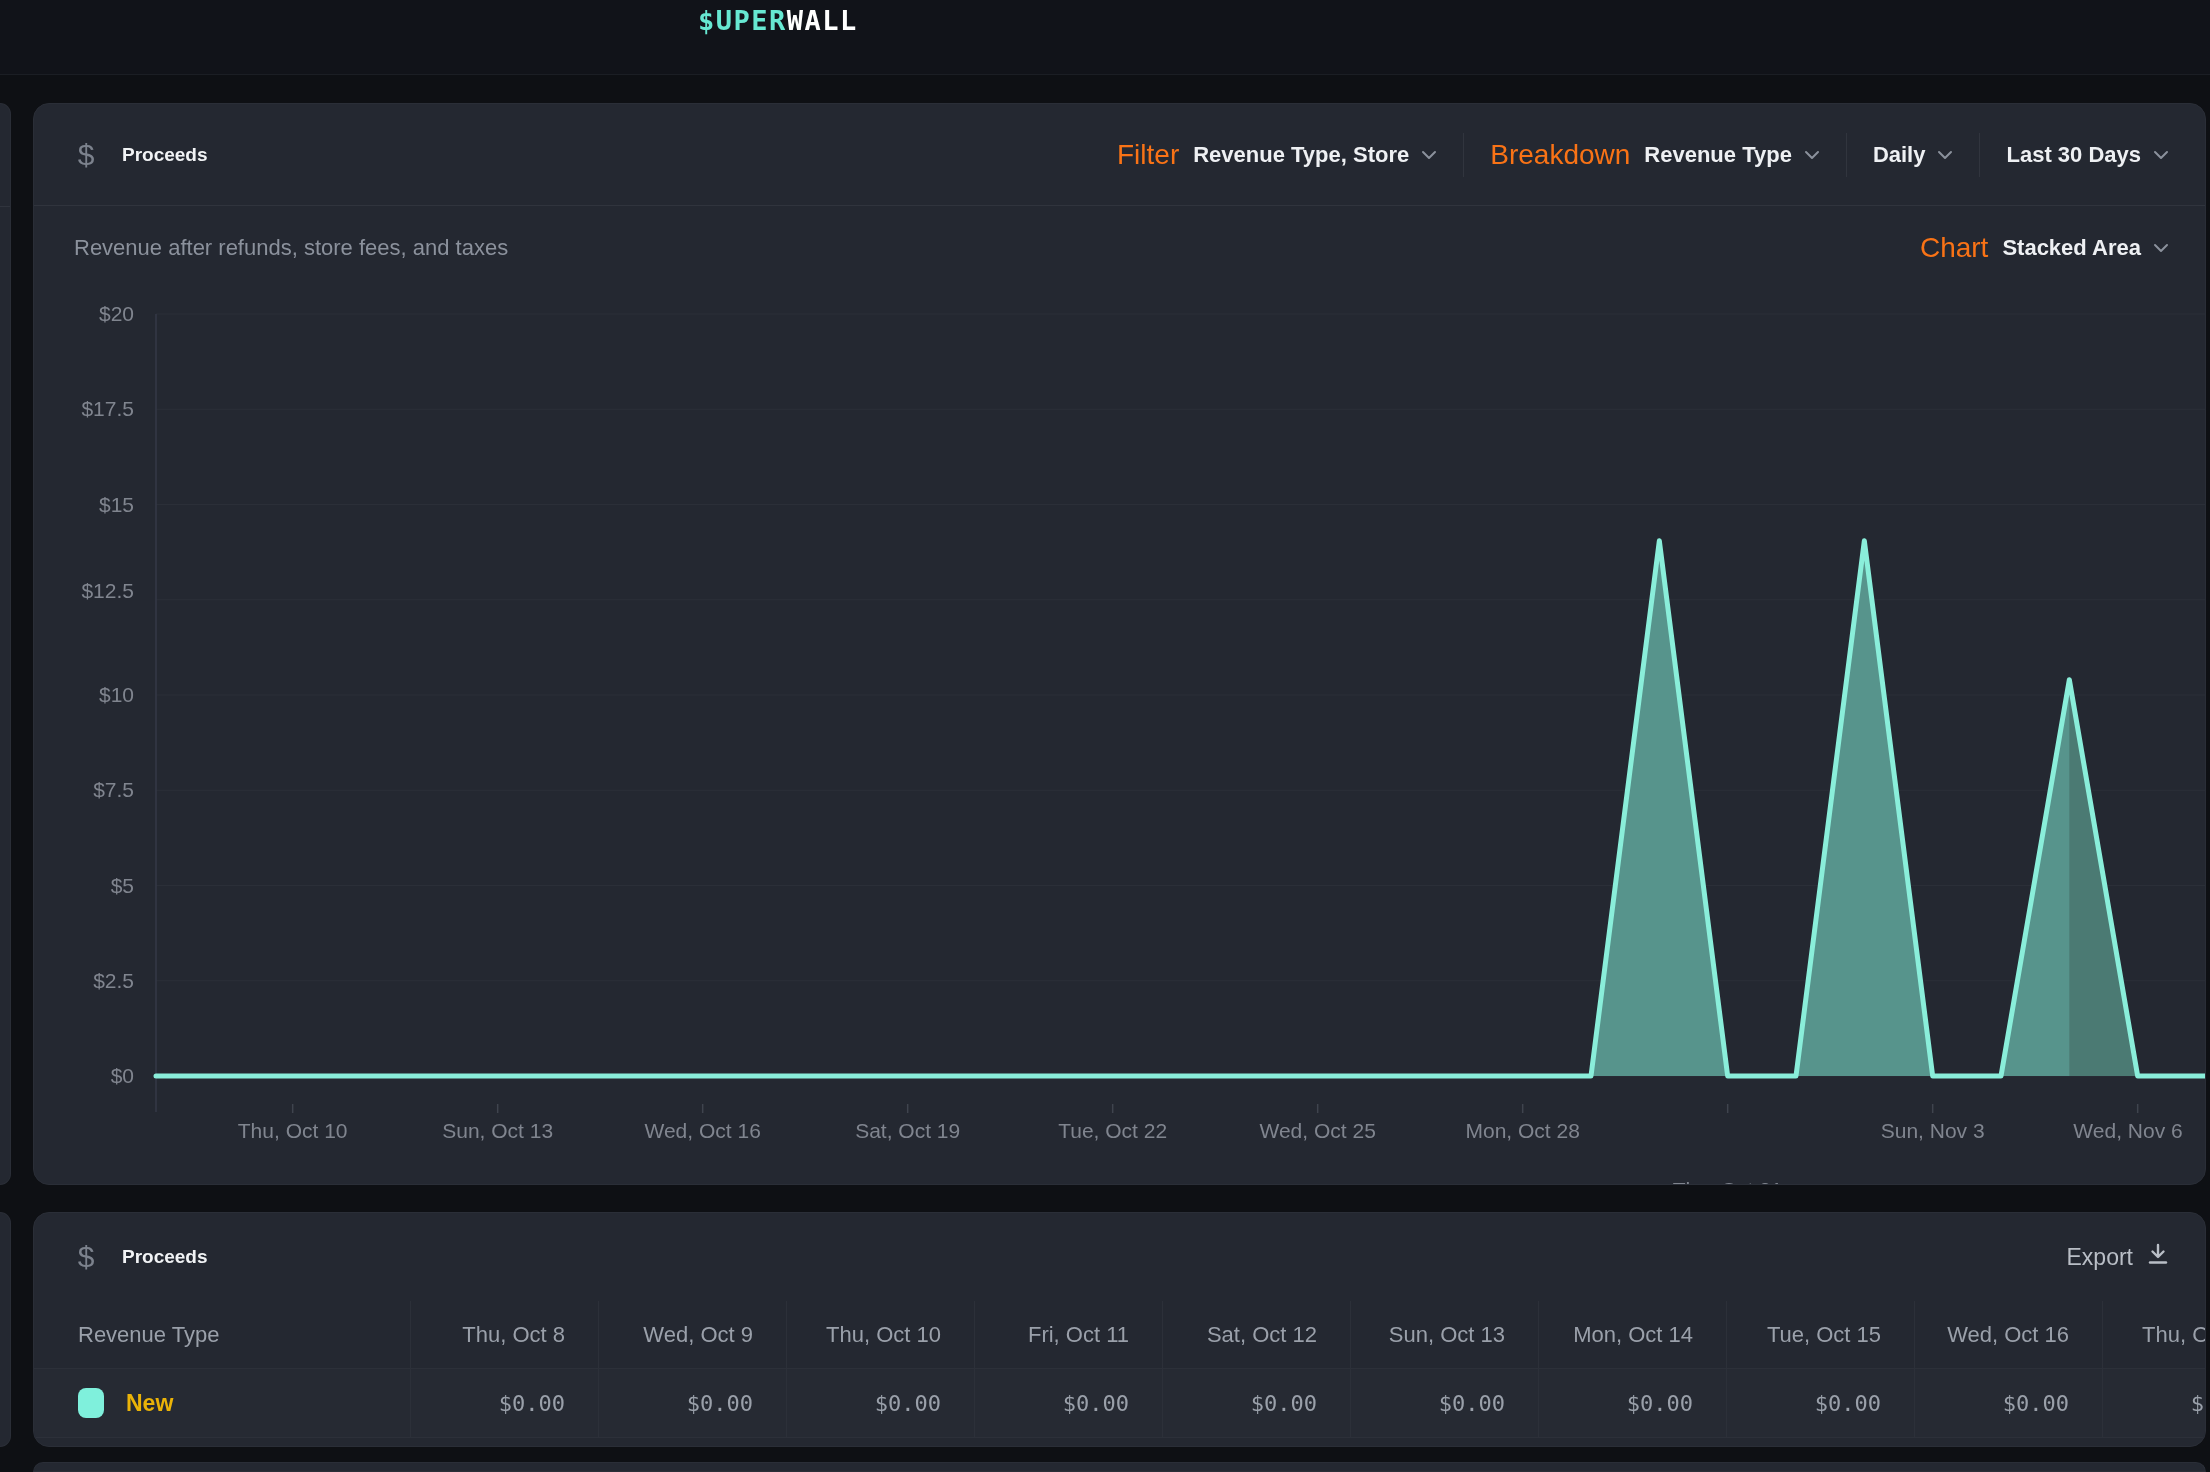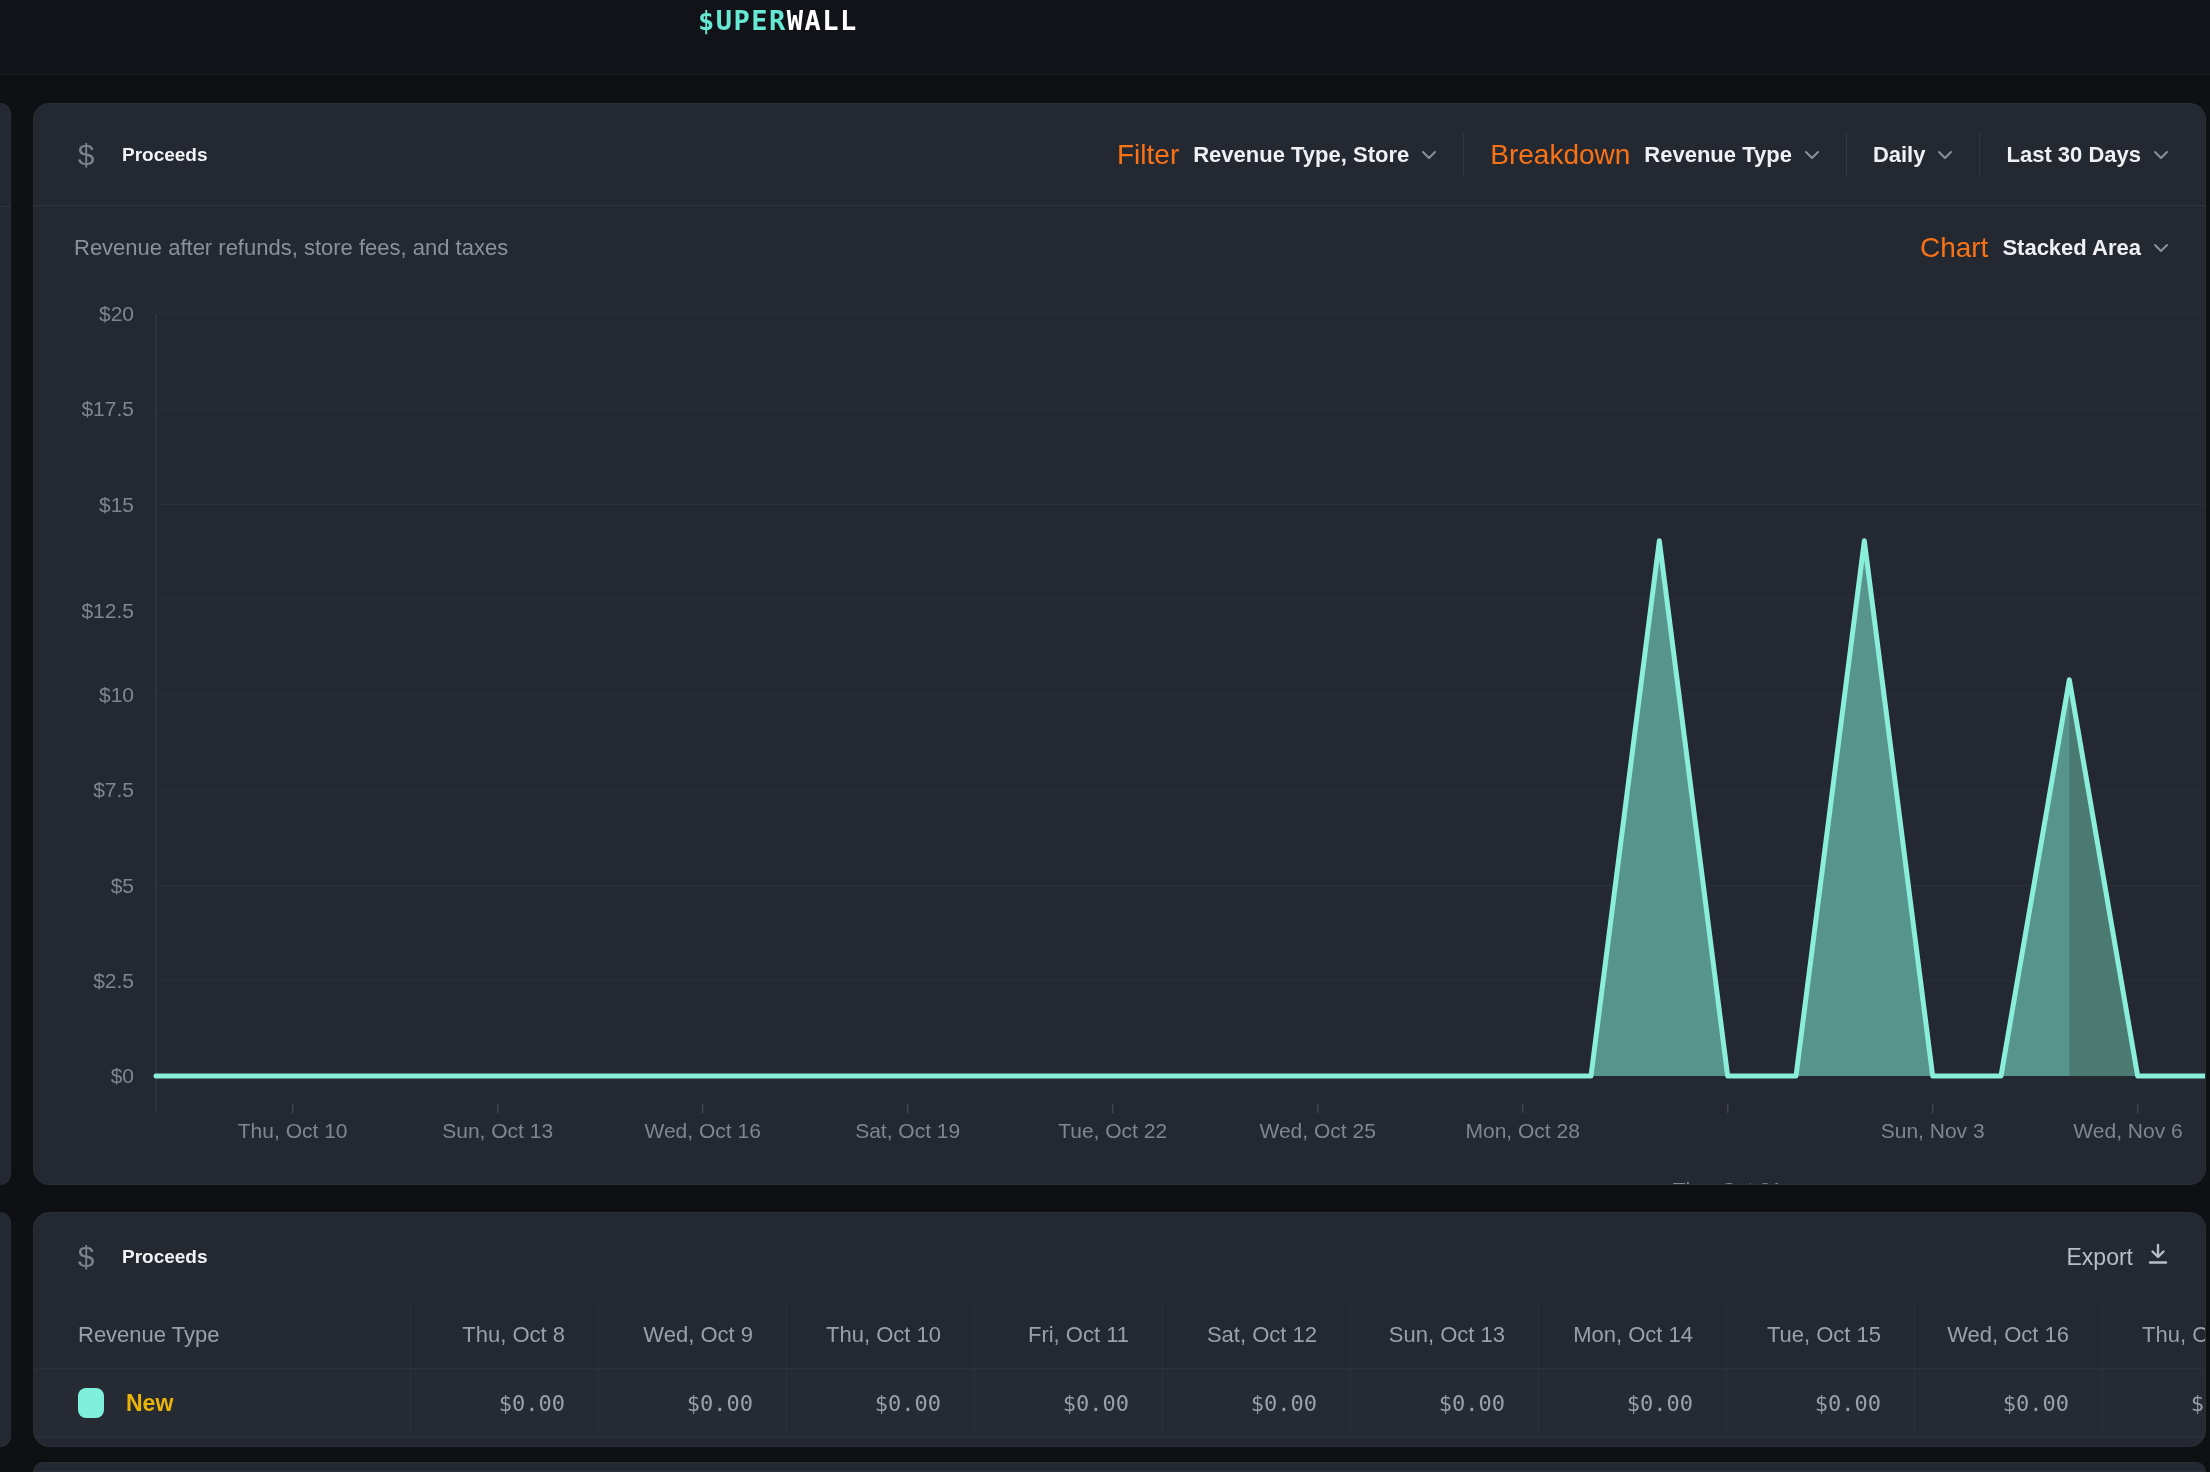--- a/index.html
+++ b/index.html
@@ -191,21 +191,21 @@
         <path d="M 122 972 L 190.33333333333331 972 L 258.66666666666663 972 L 327 972 L 395.3333333333333 972 L 463.6666666666667 972 L 532 972 L 600.3333333333333 972 L 668.6666666666666 972 L 737 972 L 805.3333333333334 972 L 873.6666666666666 972 L 942 972 L 1010.3333333333334 972 L 1078.6666666666665 972 L 1147 972 L 1215.3333333333333 972 L 1283.6666666666667 972 L 1352 972 L 1420.3333333333333 972 L 1488.6666666666667 972 L 1557 972 L 1625.3333333333333 436.69499999999994 L 1693.6666666666667 972 L 1762 972 L 1830.3333333333333 436.69499999999994 L 1898.6666666666667 972 L 1967 972 L 2035.3333333333333 575.76 L 2103.666666666667 972 L 2172 972 L 2172 972 L 122 972 Z" fill="#57948c" stroke="none"></path>
         <path d="M 2035.3333333333333 575.76 L 2103.666666666667 972 L 2172 972 L 2172 972 L 2035.3333333333333 972 Z" fill="#4b7a73" stroke="none"></path>
         <polyline points="122,972 190.33333333333331,972 258.66666666666663,972 327,972 395.3333333333333,972 463.6666666666667,972 532,972 600.3333333333333,972 668.6666666666666,972 737,972 805.3333333333334,972 873.6666666666666,972 942,972 1010.3333333333334,972 1078.6666666666665,972 1147,972 1215.3333333333333,972 1283.6666666666667,972 1352,972 1420.3333333333333,972 1488.6666666666667,972 1557,972 1625.3333333333333,436.69499999999994 1693.6666666666667,972 1762,972 1830.3333333333333,436.69499999999994 1898.6666666666667,972 1967,972 2035.3333333333333,575.76 2103.666666666667,972 2172,972" fill="none" stroke="#8aeeda" stroke-width="5" stroke-linejoin="round" stroke-linecap="round"></polyline>
       </svg>
     <div id="ylabs">
         <div class="ylab" style="left: -10px; top: 972px;">$0</div>
         <div class="ylab" style="left: -10px; top: 876.75px;">$2.5</div>
         <div class="ylab" style="left: -10px; top: 781.5px;">$5</div>
         <div class="ylab" style="left: -10px; top: 686.25px;">$7.5</div>
         <div class="ylab" style="left: -10px; top: 591px;">$10</div>
-        <div class="ylab" style="left: -10px; top: 507px;">$12.5</div>
+        <div class="ylab" style="left: -10px; top: 487px;">$12.5</div>
         <div class="ylab" style="left: -10px; top: 400.5px;">$15</div>
         <div class="ylab" style="left: -10px; top: 305.25px;">$17.5</div>
         <div class="ylab" style="left: -10px; top: 210px;">$20</div>
       </div>
     <div id="xlabs">
         <div class="xlab" style="left: 173.667px; top: 1015px;">Thu, Oct 10</div>
         <div class="xlab" style="left: 378.667px; top: 1015px;">Sun, Oct 13</div>
         <div class="xlab" style="left: 583.667px; top: 1015px;">Wed, Oct 16</div>
         <div class="xlab" style="left: 788.667px; top: 1015px;">Sat, Oct 19</div>
         <div class="xlab" style="left: 993.667px; top: 1015px;">Tue, Oct 22</div>

